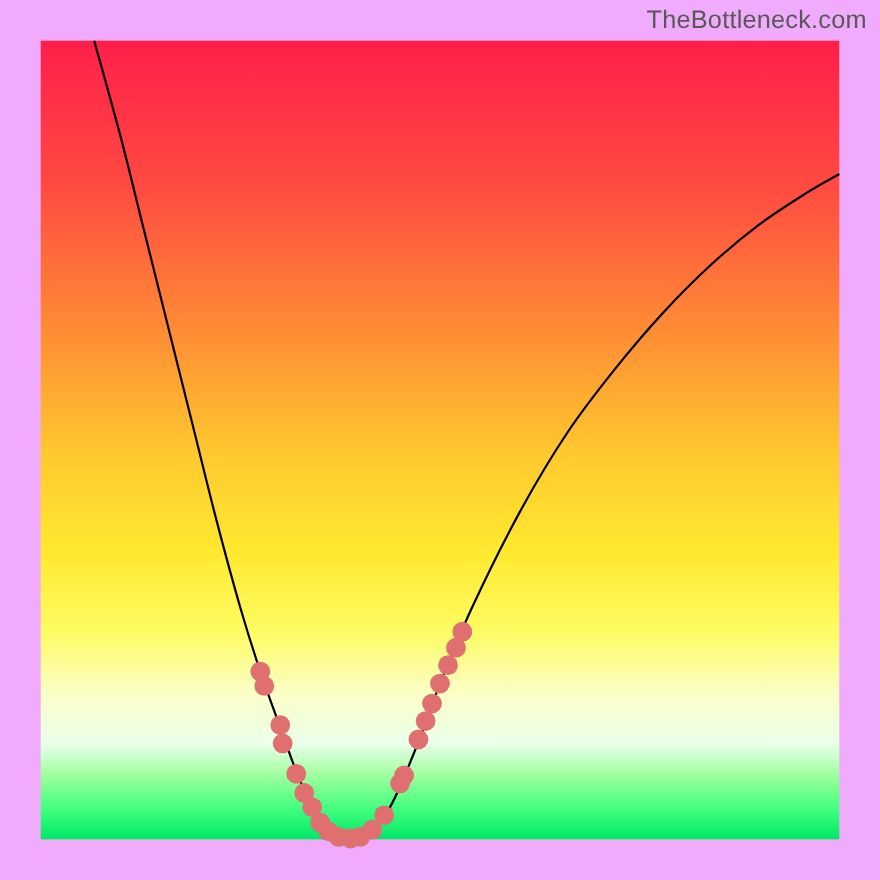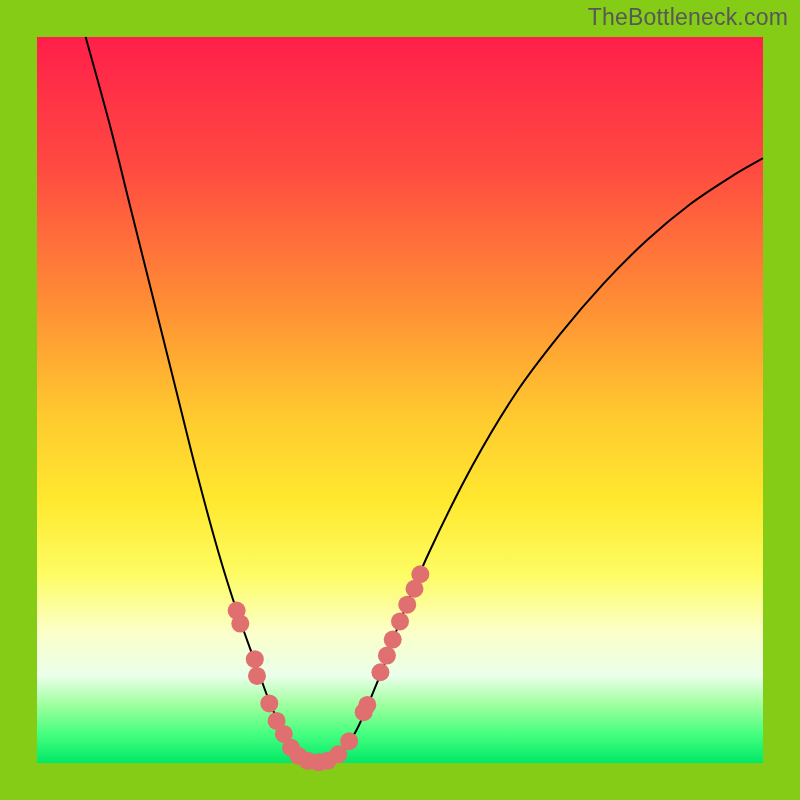--- a/index.html
+++ b/index.html
@@ -8,21 +8,21 @@
     width: 800px;
     height: 800px;
     overflow: hidden;
     background: #000;
     font-family: Arial, Helvetica, sans-serif;
   }
   .stage {
     position: relative;
     width: 800px;
     height: 800px;
-    background: #84cc16;
+    background: #f0abfc;
   }
   .watermark {
     position: absolute;
     top: 4px;
     right: 12px;
     color: #585858;
     font-size: 23px;
     font-weight: 500;
     letter-spacing: 0.2px;
   }

